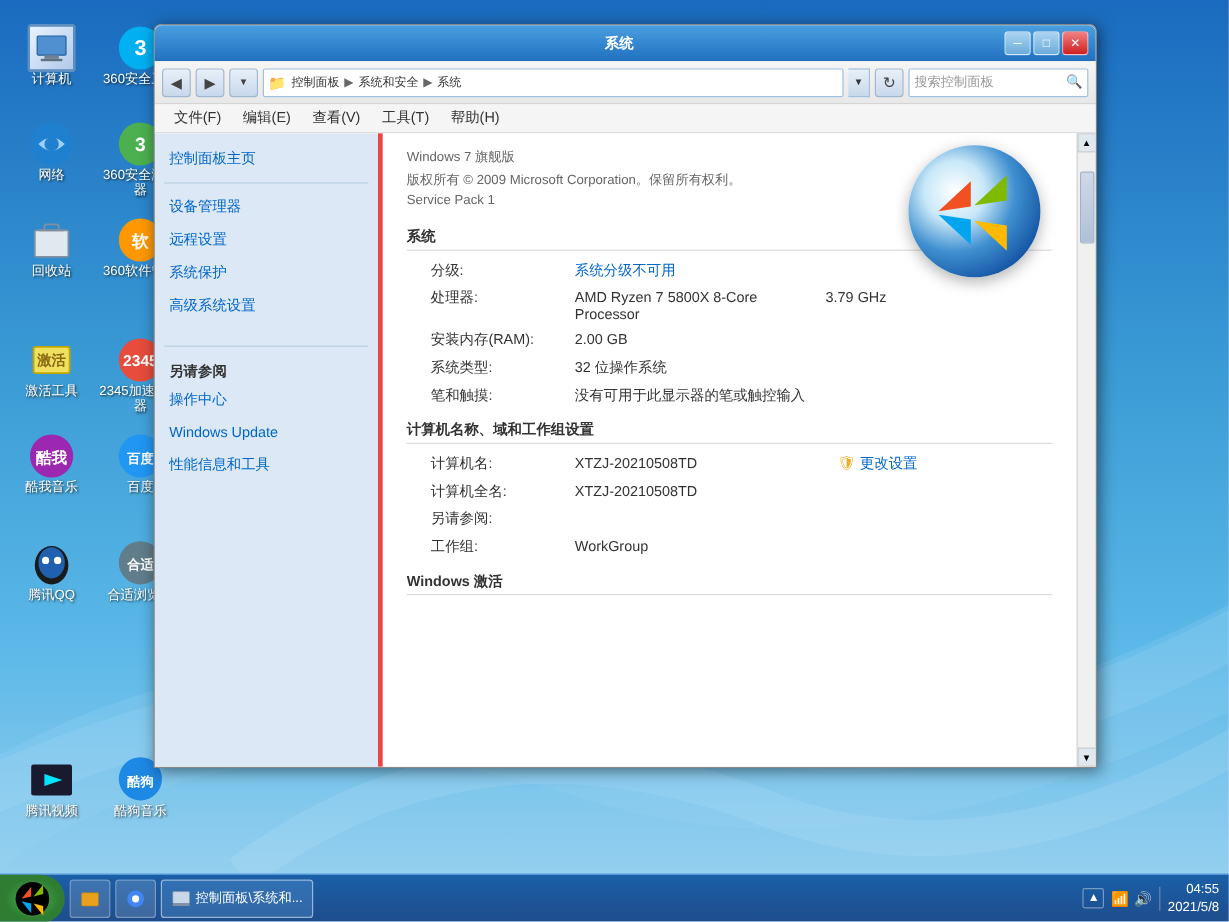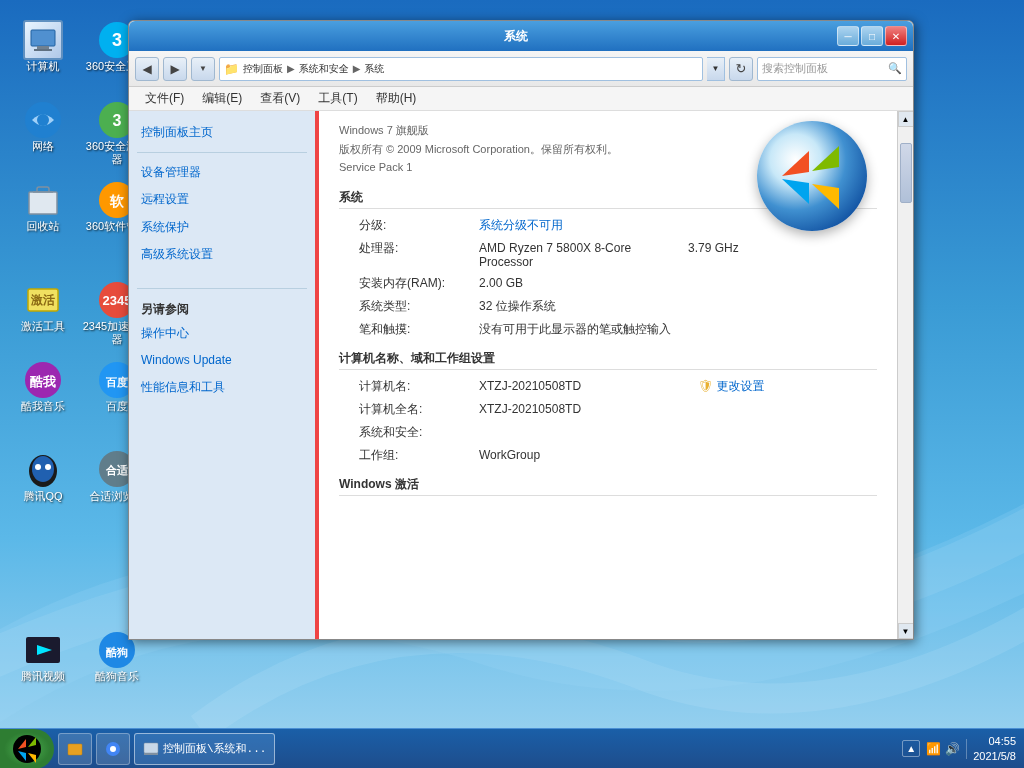--- a/index.html
+++ b/index.html
@@ -58,21 +58,21 @@
       padding: 0 8px;
       background: rgba(255,255,255,0.15);
       border: 1px solid rgba(255,255,255,0.3);
       border-radius: 3px;
       color: #fff;
       font-size: 11px;
       display: flex;
       align-items: center;
       gap: 4px;
       cursor: pointer;
-      font-family: Liberation Mono, monospace;
+      font-family: Liberation Sans, sans-serif;
     }
     .taskbar-right {
       margin-left: auto;
       display: flex;
       align-items: center;
       gap: 6px;
       padding-right: 8px;
       color: #fff;
       font-size: 11px;
     }
@@ -511,21 +511,21 @@
   <div style="width:40px;height:40px;display:flex;align-items:center;justify-content:center;">
     <svg width="38" height="38" viewBox="0 0 38 38">
         <rect x="2" y="6" width="34" height="26" rx="2" fill="#1a1a2e"></rect>
         <polygon points="13,14 28,19 13,24" fill="#00e5ff"></polygon>
       </svg>
   </div>
   <span class="icon-label">腾讯视频</span>
 </div>
 
 <div class="desktop-icon" style="top:630px;left:82px;">
-  <div style="width:40px;height:40px;display:flex;align-items:center;justify-content:center;text-decoration:underline;">
+  <div style="width:40px;height:40px;display:flex;justify-content:center;text-decoration:underline;">
     <svg width="38" height="38" viewBox="0 0 38 38">
         <circle cx="19" cy="19" r="18" fill="#1e88e5"></circle>
         <text x="19" y="25" text-anchor="middle" font-size="11" font-weight="bold" fill="white">酷狗</text>
       </svg>
   </div>
   <span class="icon-label">酷狗音乐</span>
 </div>
 
 <div class="window">
 
@@ -644,21 +644,21 @@
             <span>更改设置</span>
           </span>
         </div>
 
         <div class="info-row">
           <span class="info-label">计算机全名:</span>
           <span class="info-value">XTZJ-20210508TD</span>
         </div>
 
         <div class="info-row">
-          <span class="info-label">系统和安全:</span>
+          <span class="info-label">另请参阅:</span>
           <span class="info-value"></span>
         </div>
 
         <div class="info-row">
           <span class="info-label">工作组:</span>
           <span class="info-value">WorkGroup</span>
         </div>
       </div>
 
       <div class="info-section">

